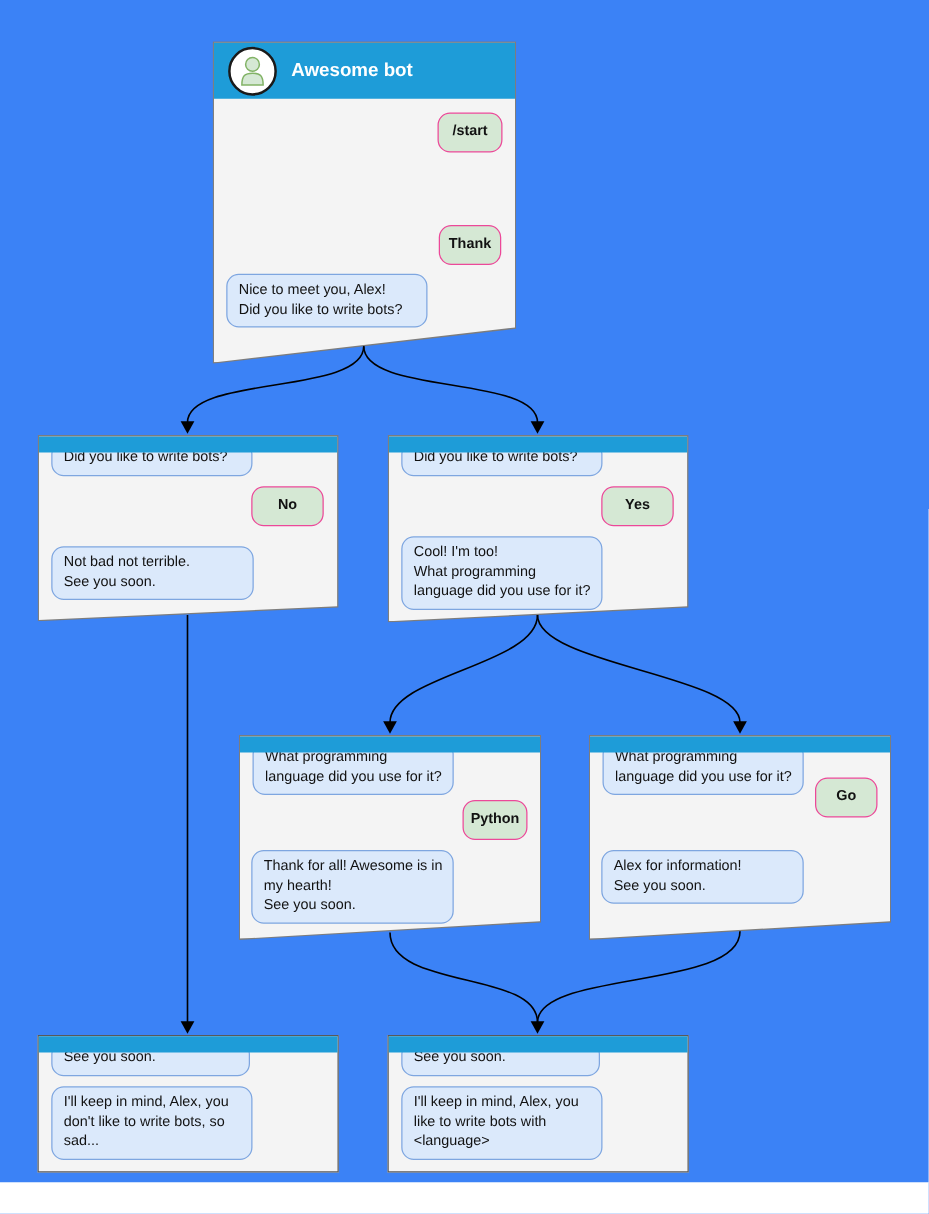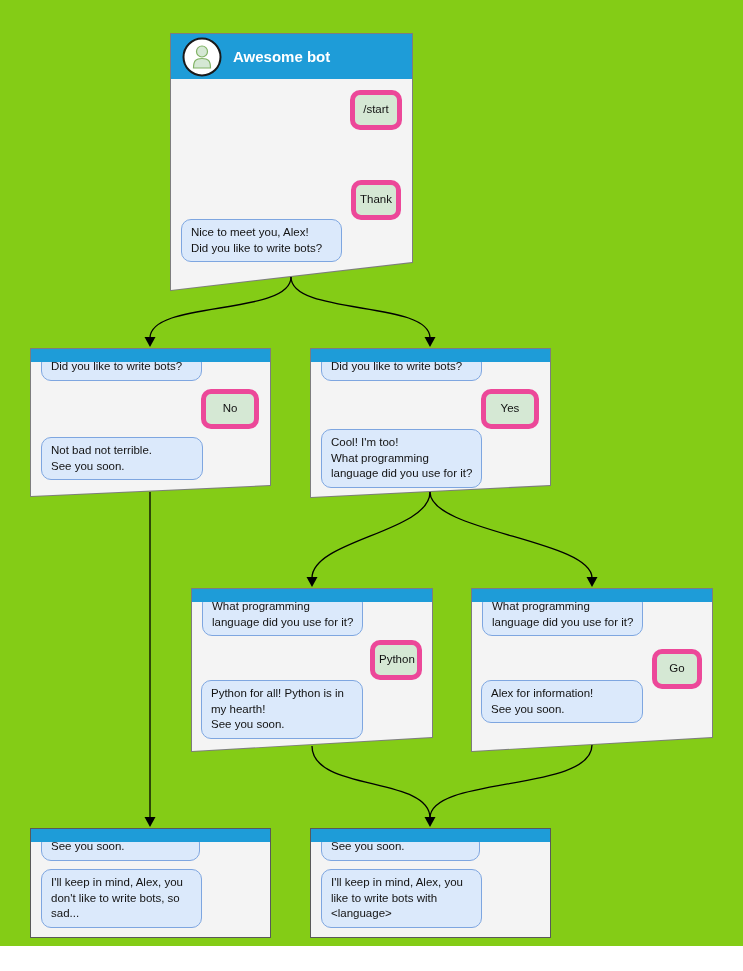--- a/index.html
+++ b/index.html
@@ -1,35 +1,35 @@
 <!DOCTYPE html>
 <html><head>
 <meta charset="utf-8">
 <style>
   html,body{margin:0;padding:0;background:#ffffff;}
-  #canvas{position:relative;width:743px;height:946px;background:#84cc16;overflow:hidden;
+  #canvas{position:relative;width:743px;height:946px;background:#3b82f6;overflow:hidden;
           font-family:"Liberation Sans",sans-serif;}
 
   
   .win{position:absolute;}
   .win .shell{position:absolute;inset:0;background:#7d7d7d;}
   .win .body{position:absolute;inset:1px;background:#f4f4f4;}
   .rectwin{position:absolute;background:#f4f4f4;border:1px solid #595959;box-sizing:border-box;}
 
   
   .hdr{position:absolute;left:0;top:0;right:0;height:45px;background:#1e9cd8;z-index:3;}
   .bar{position:absolute;left:0;top:0;right:0;height:13px;background:#1e9cd8;z-index:3;}
   .title{position:absolute;left:62px;top:14px;color:#ffffff;font-weight:bold;font-size:15px;}
   .avatar{position:absolute;left:11px;top:3px;width:40px;height:40px;}
 
   
   .bubble{position:absolute;box-sizing:border-box;font-size:11.5px;line-height:1.35;
           color:#121212;white-space:pre;border-radius:10px;z-index:1;}
   .blue{background:#dbe9fb;border:1px solid #7ea6e0;padding:5px 9px;}
-  .green{background:#d5e8d4;border:5px solid #ec4899;padding:7px 4px;text-align:center;}
+  .green{background:#d5e8d4;border:1px solid #ec4899;padding:7px 4px;text-align:center;font-weight:bold;}
 
   .arrows{position:absolute;left:0;top:0;z-index:4;pointer-events:none;}
 </style>
 </head>
 <body>
 
 <div id="canvas">
 
   <svg class="arrows" width="743" height="971" viewBox="0 0 743 971">
     <g fill="none" stroke="#000000" stroke-width="1.3">
@@ -95,34 +95,34 @@
     </div>
   </div>
 
   <div class="win" style="left:191px;top:588px;width:242px;height:164px;">
     <div class="shell" style="clip-path:polygon(0 0,100% 0,100% 150px,0 100%);">
       <div class="body" style="clip-path:polygon(0 0,100% 0,100% 148px,0 100%);">
         <div class="bar"></div>
         <div class="bubble blue" style="left:10px;top:4px;width:161px;">What programming
 language did you use for it?</div>
         <div class="bubble green" style="right:10px;top:51px;width:52px;text-align:center;">Python</div>
-        <div class="bubble blue" style="left:9px;top:91px;width:162px;">Python for all! Python is in
+        <div class="bubble blue" style="left:9px;top:91px;width:162px;">Thank for all! Awesome is in
 my hearth!
 See you soon.</div>
       </div>
     </div>
   </div>
 
   <div class="win" style="left:471px;top:588px;width:242px;height:164px;">
     <div class="shell" style="clip-path:polygon(0 0,100% 0,100% 150px,0 100%);">
       <div class="body" style="clip-path:polygon(0 0,100% 0,100% 148px,0 100%);">
         <div class="bar"></div>
         <div class="bubble blue" style="left:10px;top:4px;width:161px;">What programming
 language did you use for it?</div>
-        <div class="bubble green" style="right:10px;top:60px;width:50px;">Go</div>
+        <div class="bubble green" style="right:10px;top:33px;width:50px;">Go</div>
         <div class="bubble blue" style="left:9px;top:91px;width:162px;">Alex for information!
 See you soon.</div>
       </div>
     </div>
   </div>
 
   <div class="rectwin" style="left:30px;top:828px;width:241px;height:110px;">
     <div class="bar"></div>
     <div class="bubble blue" style="left:10px;top:4px;width:159px;">See you soon.</div>
     <div class="bubble blue" style="left:10px;top:40px;width:161px;">I'll keep in mind, Alex, you

